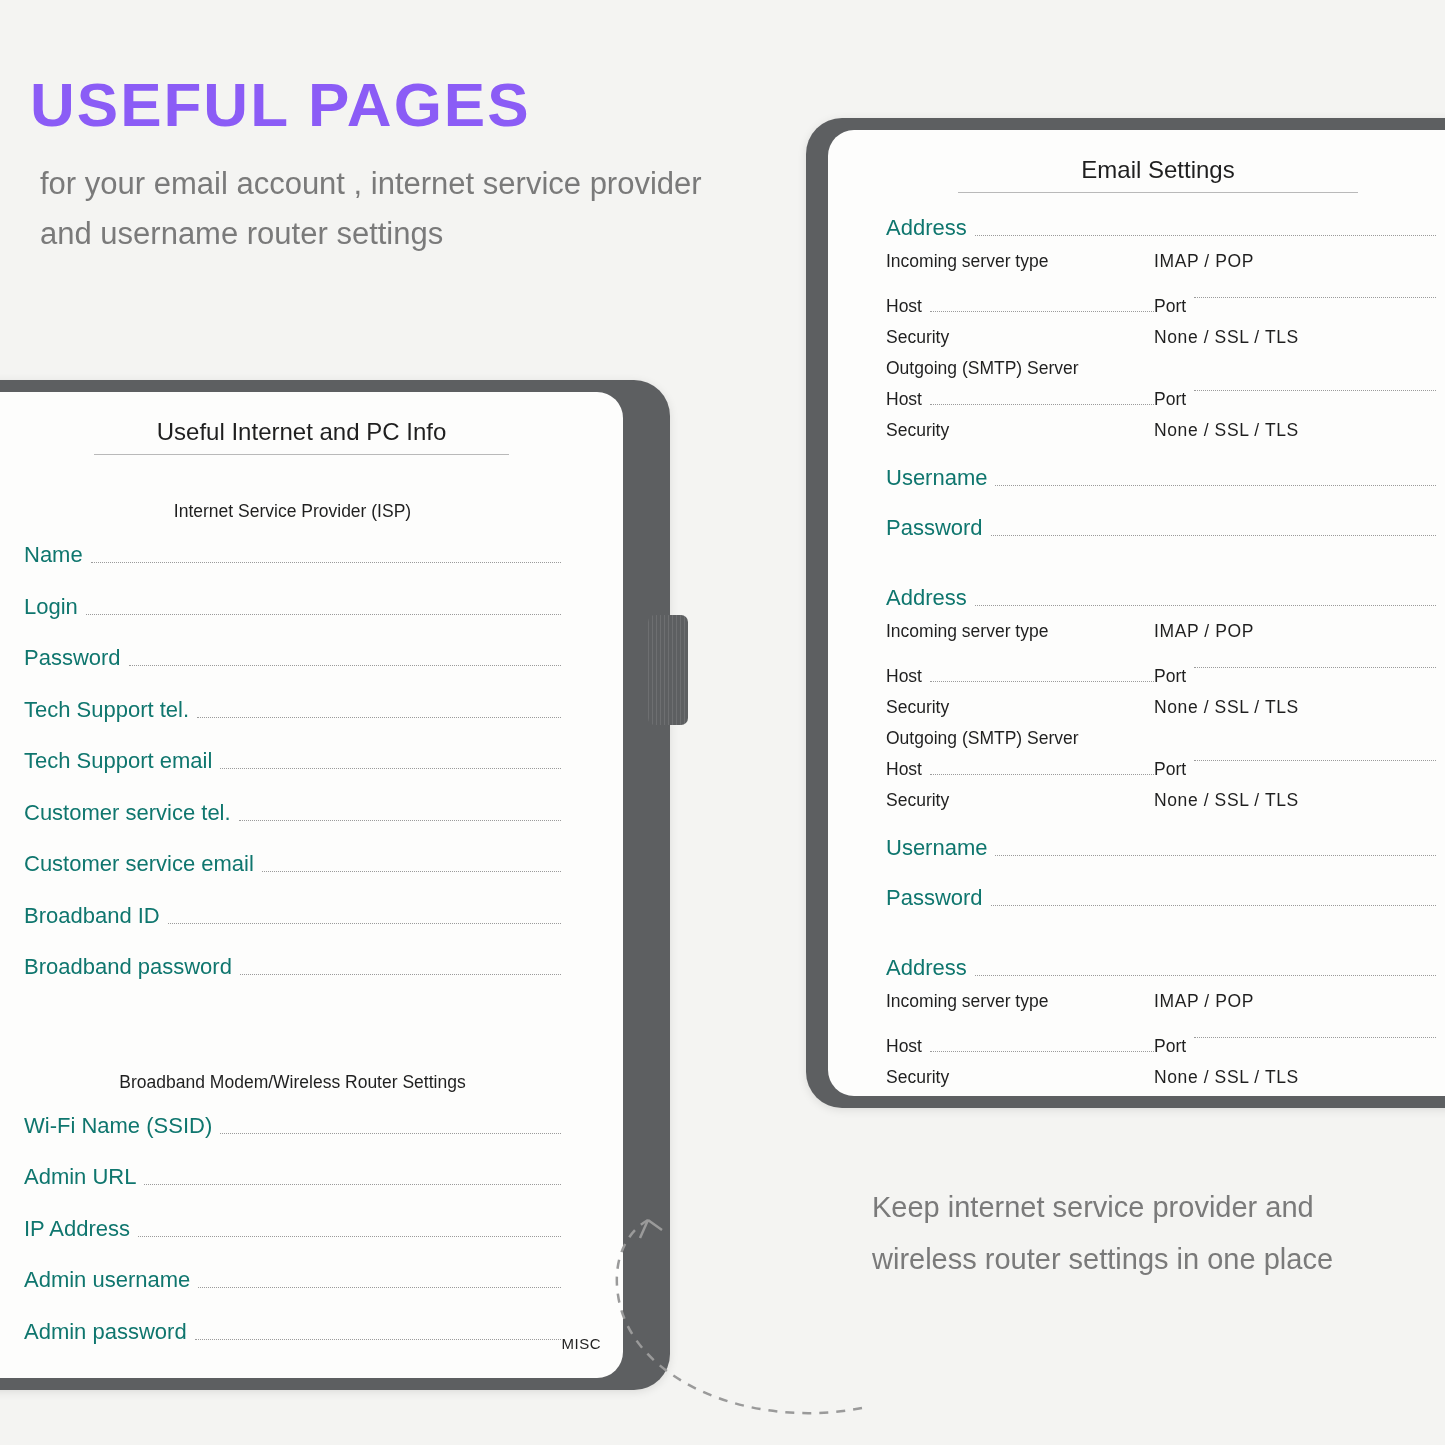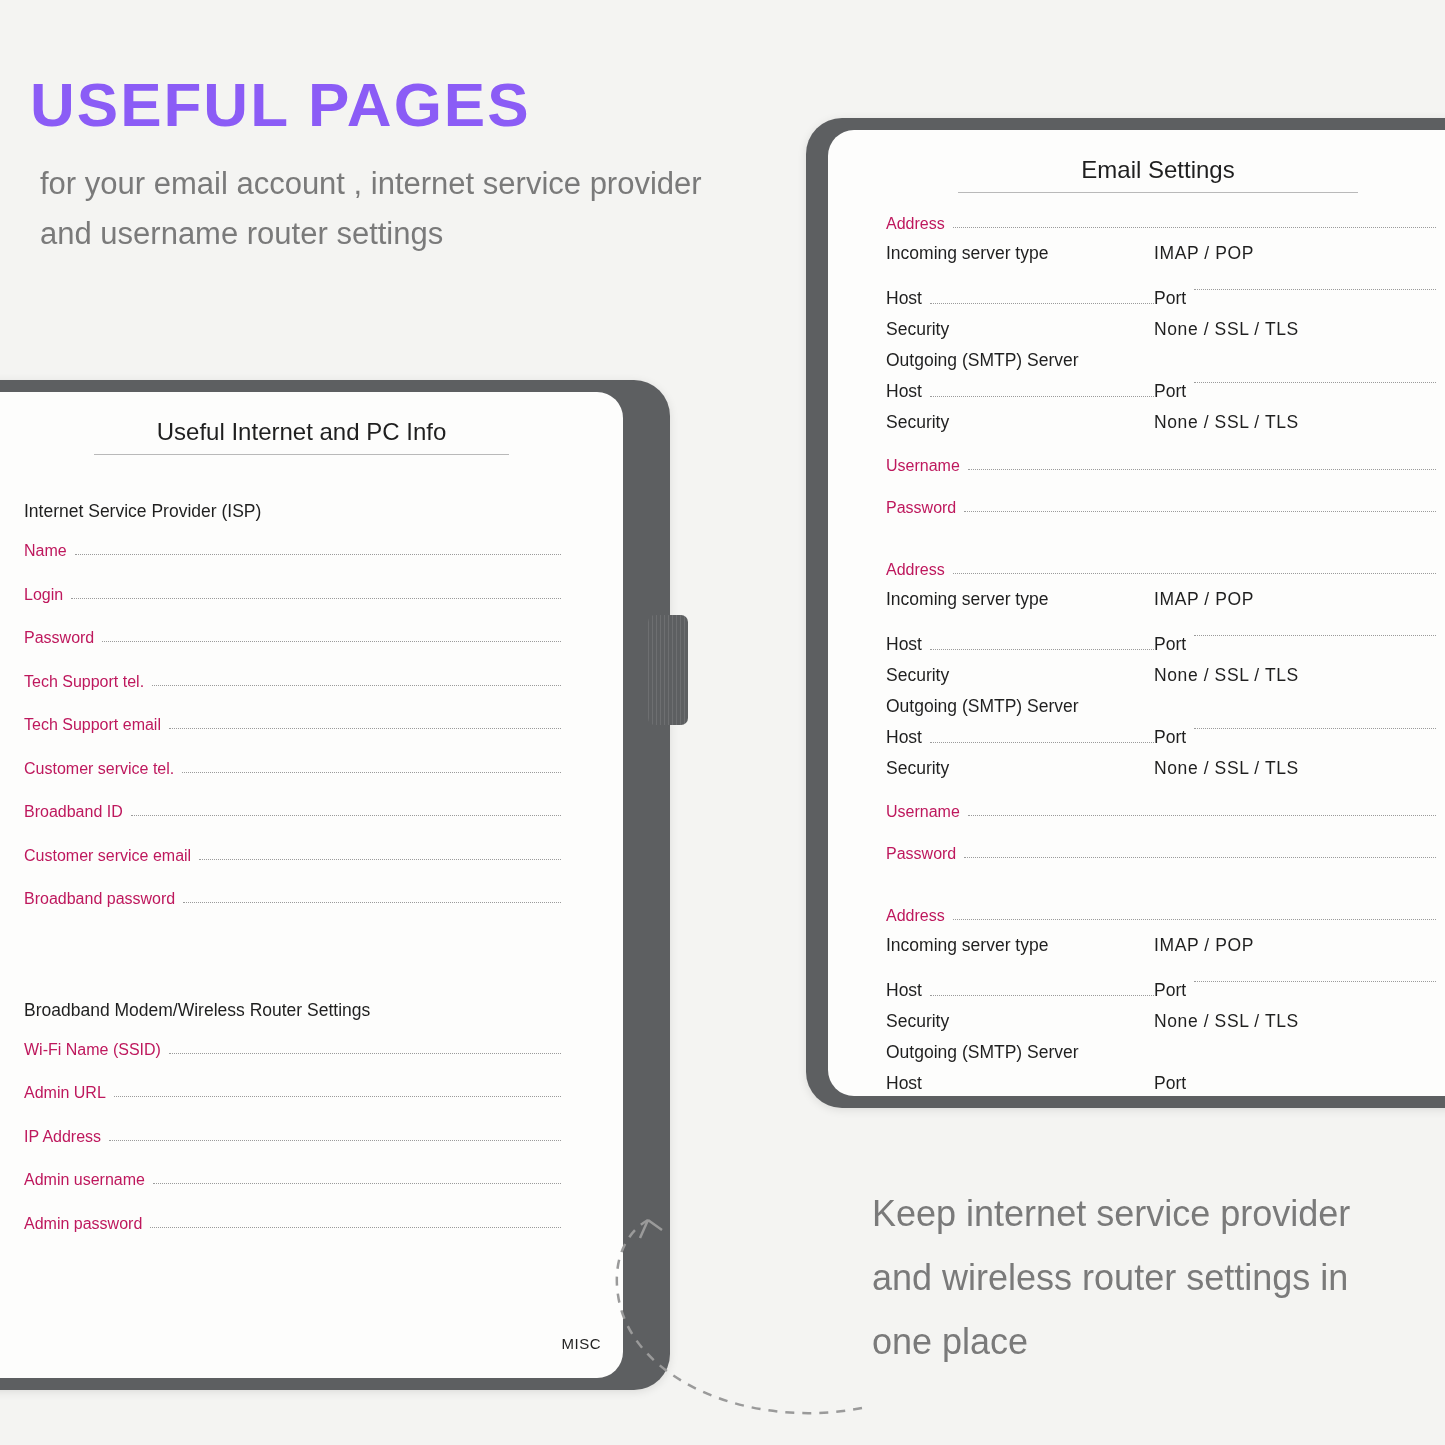--- a/index.html
+++ b/index.html
@@ -110,22 +110,22 @@
     margin: 8px auto 0 auto;
   }
 
   
   .form {
     padding: 0 0 0 0;
   }
   .row {
     display: flex;
     align-items: flex-end;
-    font-size: 16px;
-    color: #be185d;
+    font-size: 22px;
+    color: #0f766e;
     white-space: nowrap;
   }
   .row .lbl { flex: 0 0 auto; }
   .row .dots {
     flex: 1 1 auto;
     border-bottom: 1px dotted #9b9b9b;
     margin: 0 0 5px 8px;
     height: 1px;
   }
   .section-head {
@@ -133,21 +133,21 @@
     color: #1f1f1f;
   }
   .plain {
     font-size: 17.5px;
     color: #1f1f1f;
   }
 
   
   #left-form { padding: 30px 62px 0 44px; }
   #left-form .row { margin-bottom: 25.5px; }
-  #left-form .section-head { margin: 16px 0 20px 0; }
+  #left-form .section-head { margin: 16px 0 20px 0; text-align: center; }
 
   
   #right-form { padding: 22px 52px 0 58px; }
   .blk { margin-bottom: 24px; }
   .blk .row { margin-bottom: 10px; }
   .r-two {
     display: flex;
     align-items: flex-end;
     font-size: 17.5px;
     color: #1f1f1f;
@@ -177,21 +177,21 @@
     color: #1f1f1f;
     letter-spacing: .5px;
   }
 
   
   .caption {
     position: absolute;
     left: 872px;
     top: 1182px;
     width: 500px;
-    font-size: 36px;
+    font-size: 29px;
     line-height: 1.78;
     color: #7a7a7a;
   }
 
   
   #arrow {
     position: absolute;
     left: 600px;
     top: 1190px;
     width: 290px;
@@ -233,25 +233,25 @@
       </div>
       <div class="row">
         <span class="lbl">Tech Support email</span>
         <span class="dots"></span>
       </div>
       <div class="row">
         <span class="lbl">Customer service tel.</span>
         <span class="dots"></span>
       </div>
       <div class="row">
+        <span class="lbl">Customer service email</span>
+        <span class="dots"></span>
+      </div>
+      <div class="row">
         <span class="lbl">Broadband ID</span>
-        <span class="dots"></span>
-      </div>
-      <div class="row">
-        <span class="lbl">Customer service email</span>
         <span class="dots"></span>
       </div>
       <div class="row">
         <span class="lbl">Broadband password</span>
         <span class="dots"></span>
       </div>
 
       <div style="height:50px;"></div>
 
       <div class="section-head">Broadband Modem/Wireless Router Settings</div>

